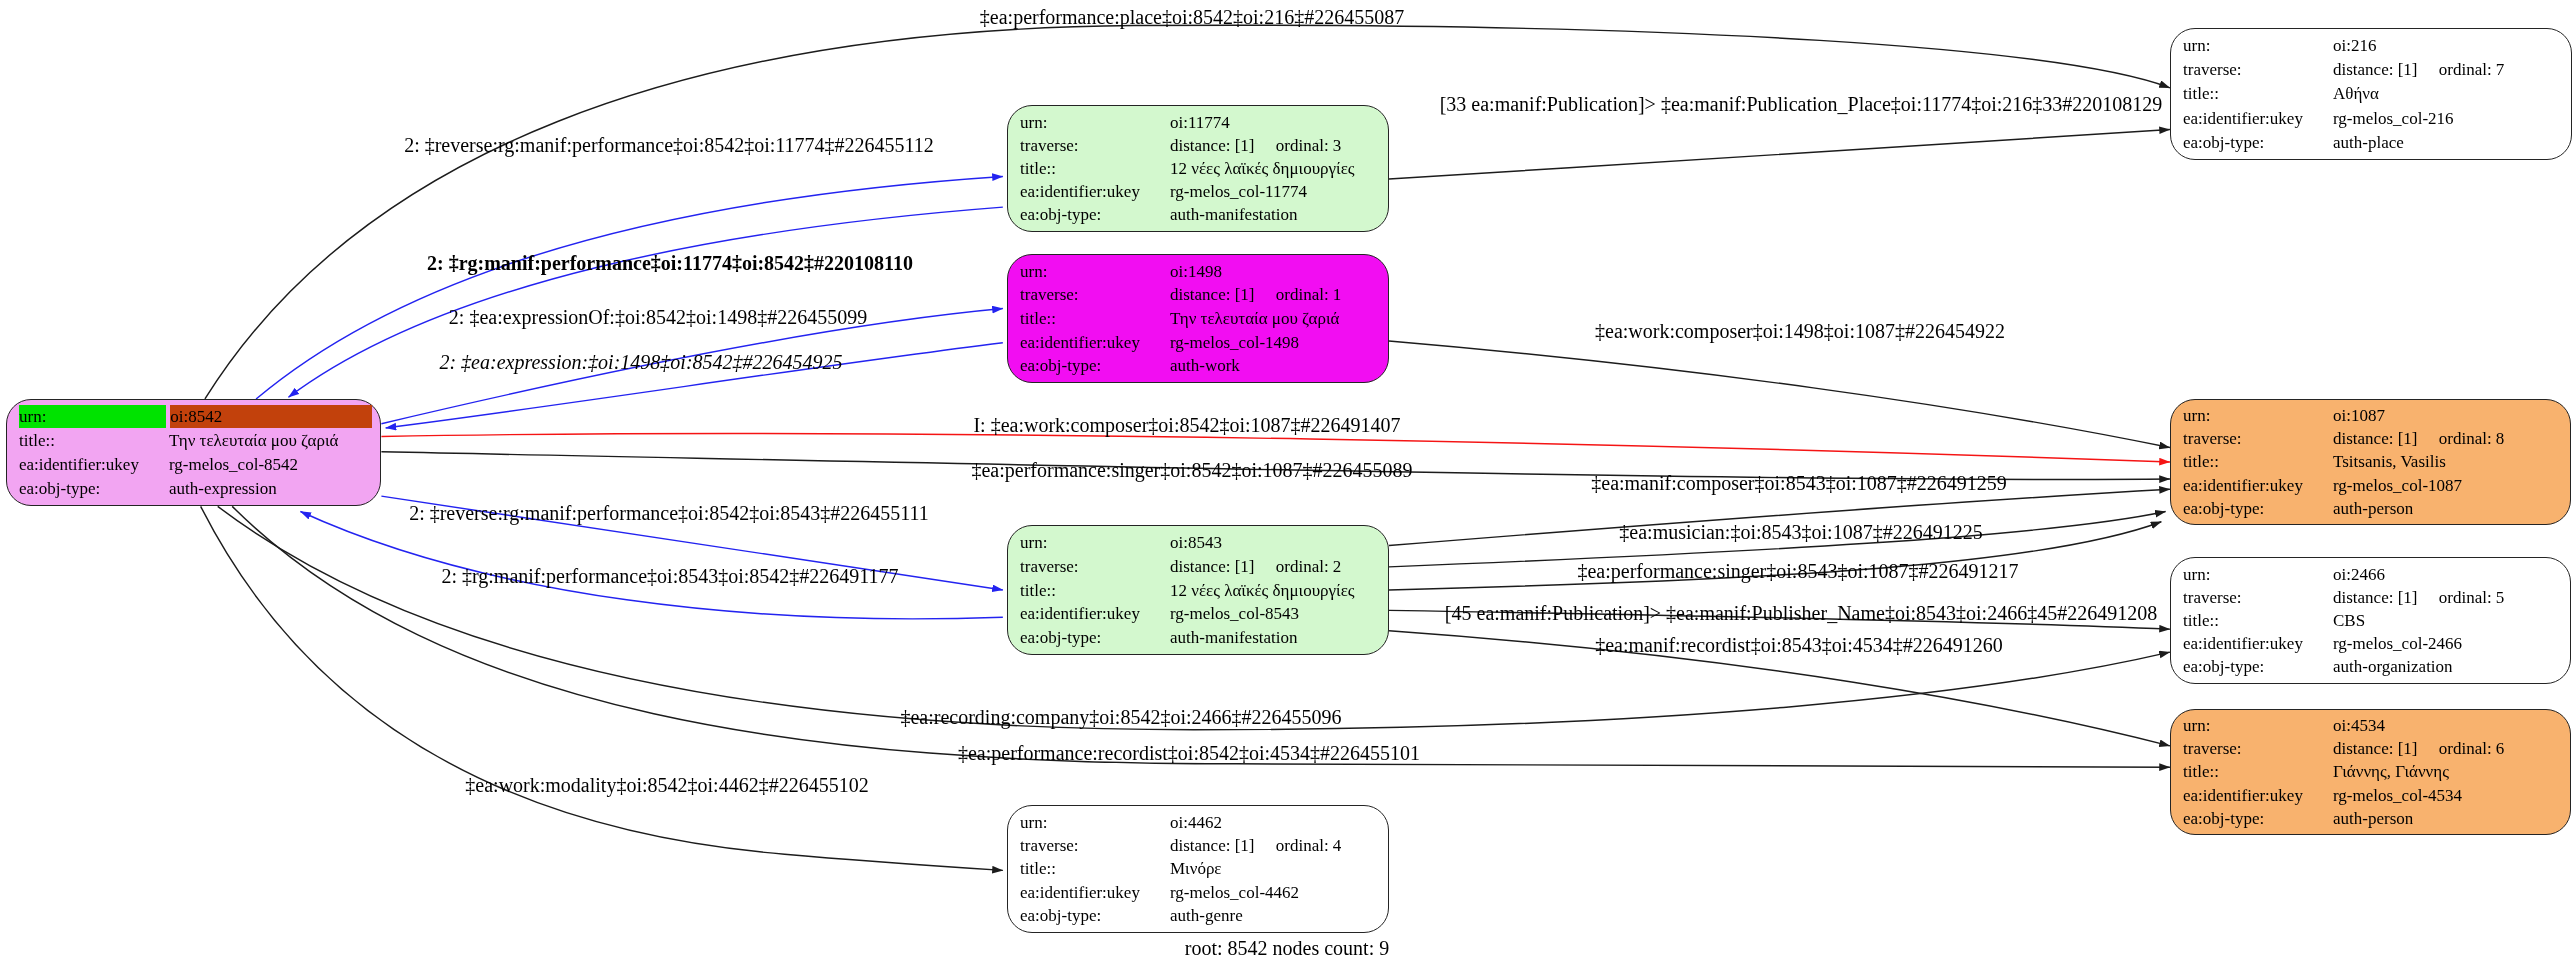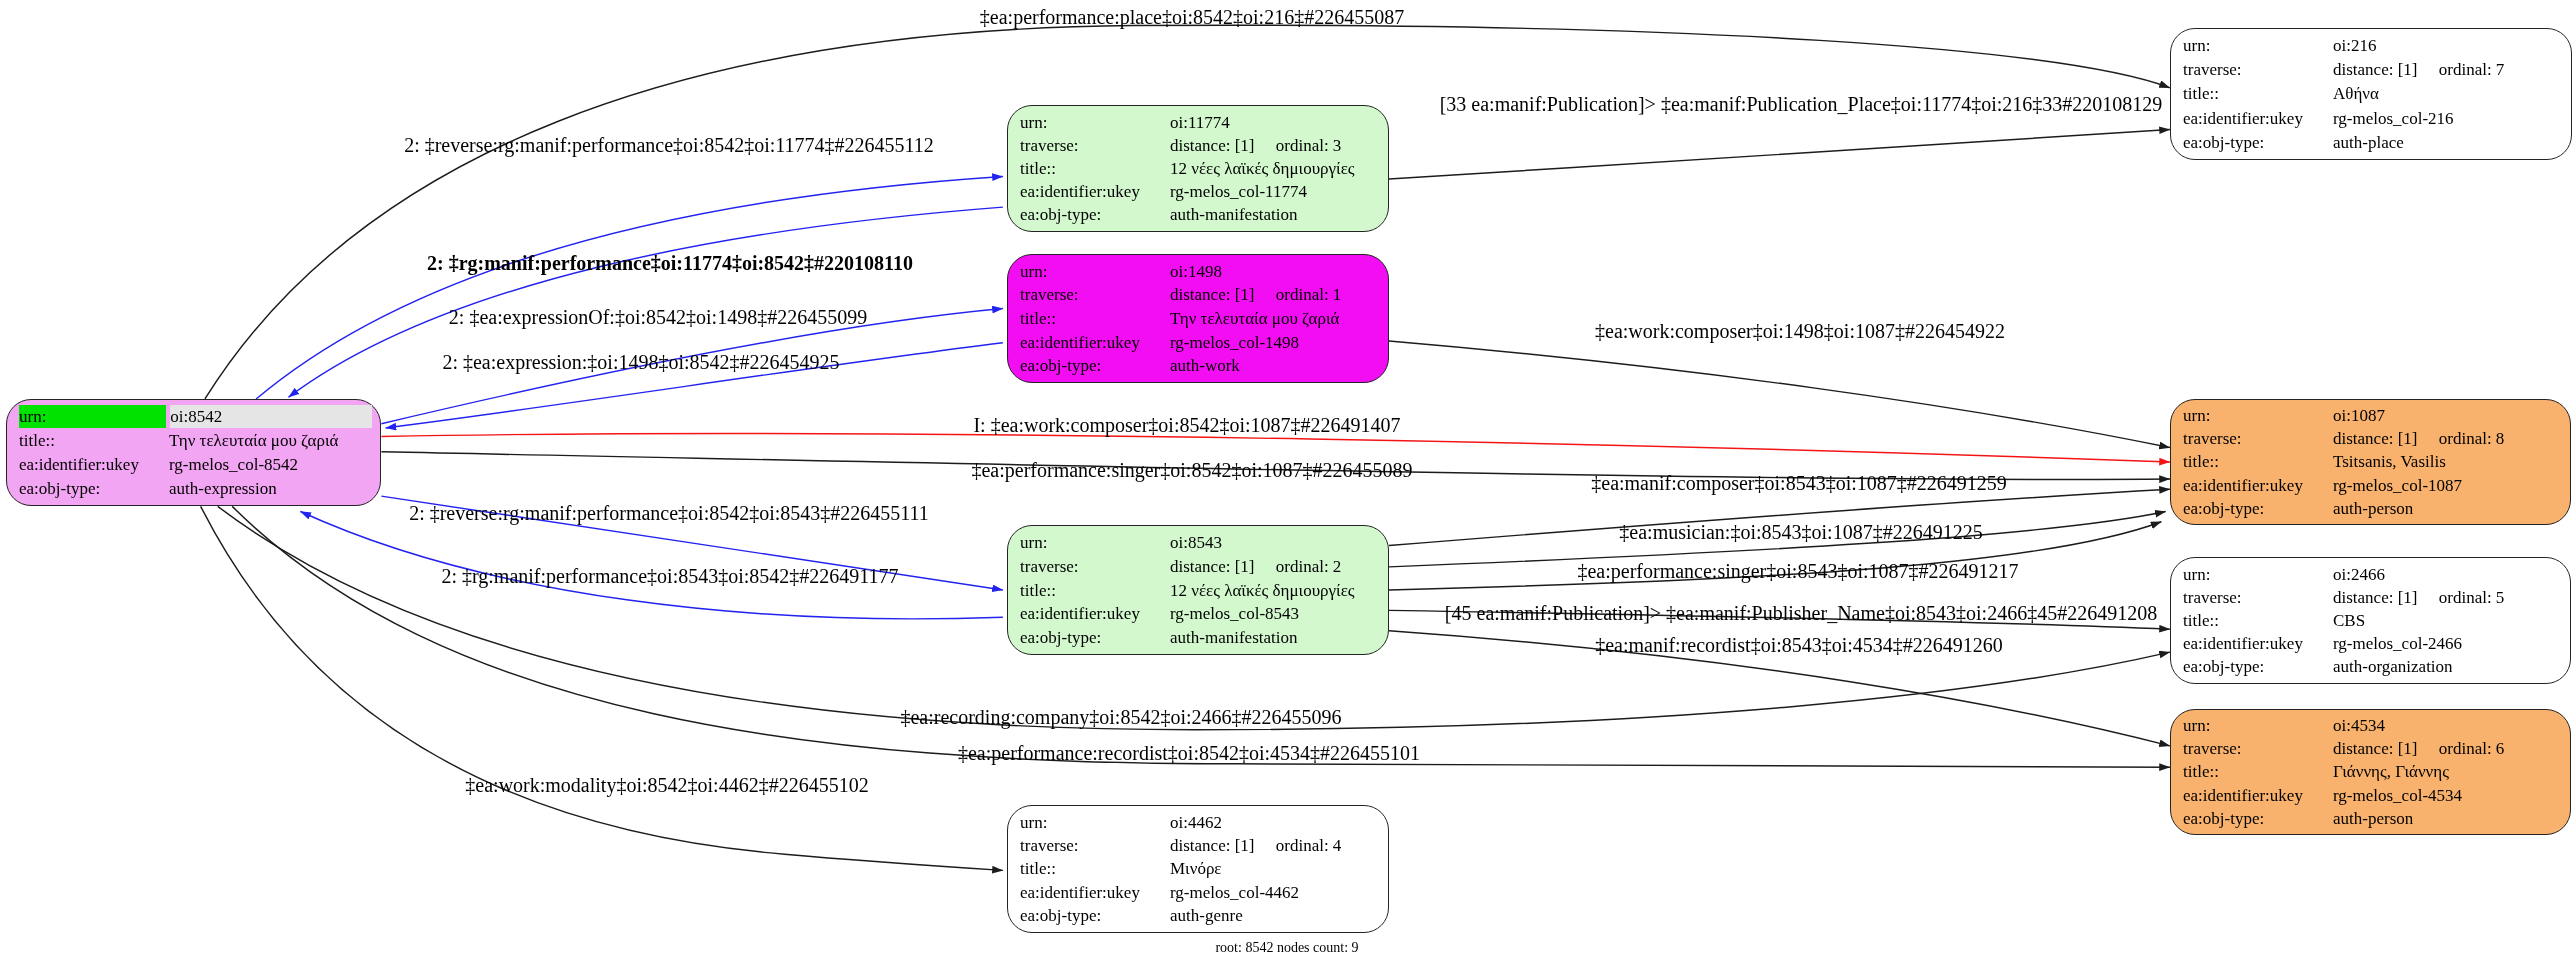--- a/index.html
+++ b/index.html
@@ -27,21 +27,21 @@
   .elabel{
     position:absolute;
     transform:translate(-50%,-50%);
     font-size:20px;
     white-space:nowrap;
     color:#000;
   }
   #footer{
     position:absolute;
     transform:translate(-50%,-50%);
-    font-size:14px;white-space:nowrap;color:#000;text-align:right;
+    font-size:20px;white-space:nowrap;color:#000;text-align:right;
   }
 </style>
 </head>
 <body>
 
 <div id="canvas">
   <svg id="edge-svg" xmlns="http://www.w3.org/2000/svg" viewBox="0 0 3021 1132">
     <defs>
       <marker id="arrow-black" markerWidth="14" markerHeight="10" refX="12.5" refY="4.5" orient="auto" markerUnits="userSpaceOnUse">
         <path d="M0,0 L13,4.5 L0,9 z" fill="#1c1c1c"></path>
@@ -68,21 +68,21 @@
       <path d="M 1629,665 C 2050,648 2400,630 2540,600" class="edge" stroke="#1c1c1c" marker-end="url(#arrow-black)"></path>
       <path d="M 1629,692 C 2100,680 2400,662 2535,612" class="edge" stroke="#1c1c1c" marker-end="url(#arrow-black)"></path>
       <path d="M 1629,716 C 2000,722 2350,730 2545,738" class="edge" stroke="#1c1c1c" marker-end="url(#arrow-black)"></path>
       <path d="M 1629,740 C 2050,770 2350,825 2545,875" class="edge" stroke="#1c1c1c" marker-end="url(#arrow-black)"></path>
       <path d="M 255,594 C 500,780 900,856 1400,856 C 1950,856 2330,815 2545,765" class="edge" stroke="#1c1c1c" marker-end="url(#arrow-black)"></path>
       <path d="M 272,594 C 520,840 950,896 1450,896 C 2000,897 2350,898 2545,900" class="edge" stroke="#1c1c1c" marker-end="url(#arrow-black)"></path>
       <path d="M 235,594 C 380,880 650,980 920,1002 C 1010,1010 1100,1016 1176,1021" class="edge" stroke="#1c1c1c" marker-end="url(#arrow-black)"></path>
     </svg>
   <div id="nodes">
       <div class="node" style="left: 6px; top: 399px; width: 375px; height: 107px; background: rgb(242, 165, 242);">
-        <div class="nrow hl"><span class="k" style="background: rgb(0, 227, 0);">urn:</span><span class="v" style="background: #e5e5e5;">oi:8542</span></div>
+        <div class="nrow hl"><span class="k" style="background: rgb(0, 227, 0);">urn:</span><span class="v" style="background: #c2410c;">oi:8542</span></div>
         <div class="nrow"><span class="k">title::</span><span class="v">Την τελευταία μου ζαριά</span></div>
         <div class="nrow"><span class="k">ea:identifier:ukey</span><span class="v">rg-melos_col-8542</span></div>
         <div class="nrow"><span class="k">ea:obj-type:</span><span class="v">auth-expression</span></div>
       </div>
       <div class="node" style="left: 1007px; top: 105px; width: 382px; height: 127px; background: rgb(211, 248, 206);">
         <div class="nrow"><span class="k">urn:</span><span class="v">oi:11774</span></div>
         <div class="nrow"><span class="k">traverse:</span><span class="v">distance: [1]     ordinal: 3</span></div>
         <div class="nrow"><span class="k">title::</span><span class="v">12 νέες λαϊκές δημιουργίες</span></div>
         <div class="nrow"><span class="k">ea:identifier:ukey</span><span class="v">rg-melos_col-11774</span></div>
         <div class="nrow"><span class="k">ea:obj-type:</span><span class="v">auth-manifestation</span></div>
@@ -136,21 +136,21 @@
         <div class="nrow"><span class="k">ea:identifier:ukey</span><span class="v">rg-melos_col-4534</span></div>
         <div class="nrow"><span class="k">ea:obj-type:</span><span class="v">auth-person</span></div>
       </div>
     </div>
   <div id="labels">
       <div class="elabel" style="left: 1192px; top: 17px;">‡ea:performance:place‡oi:8542‡oi:216‡#226455087</div>
       <div class="elabel" style="left: 1801px; top: 104px;">[33 ea:manif:Publication]&gt; ‡ea:manif:Publication_Place‡oi:11774‡oi:216‡33#220108129</div>
       <div class="elabel" style="left: 669px; top: 145px;">2: ‡reverse:rg:manif:performance‡oi:8542‡oi:11774‡#226455112</div>
       <div class="elabel" style="left: 670px; top: 263px; font-weight: bold;">2: ‡rg:manif:performance‡oi:11774‡oi:8542‡#220108110</div>
       <div class="elabel" style="left: 658px; top: 317px;">2: ‡ea:expressionOf:‡oi:8542‡oi:1498‡#226455099</div>
-      <div class="elabel" style="left: 641px; top: 362px;">2: ‡ea:expression:‡oi:1498‡oi:8542‡#226454925</div>
+      <div class="elabel" style="left: 641px; top: 362px; font-style: italic;">2: ‡ea:expression:‡oi:1498‡oi:8542‡#226454925</div>
       <div class="elabel" style="left: 1800px; top: 331px;">‡ea:work:composer‡oi:1498‡oi:1087‡#226454922</div>
       <div class="elabel" style="left: 1187px; top: 425px;">I: ‡ea:work:composer‡oi:8542‡oi:1087‡#226491407</div>
       <div class="elabel" style="left: 1192px; top: 470px;">‡ea:performance:singer‡oi:8542‡oi:1087‡#226455089</div>
       <div class="elabel" style="left: 669px; top: 513px;">2: ‡reverse:rg:manif:performance‡oi:8542‡oi:8543‡#226455111</div>
       <div class="elabel" style="left: 670px; top: 576px;">2: ‡rg:manif:performance‡oi:8543‡oi:8542‡#226491177</div>
       <div class="elabel" style="left: 1799px; top: 483px;">‡ea:manif:composer‡oi:8543‡oi:1087‡#226491259</div>
       <div class="elabel" style="left: 1801px; top: 532px;">‡ea:musician:‡oi:8543‡oi:1087‡#226491225</div>
       <div class="elabel" style="left: 1798px; top: 571px;">‡ea:performance:singer‡oi:8543‡oi:1087‡#226491217</div>
       <div class="elabel" style="left: 1801px; top: 613px;">[45 ea:manif:Publication]&gt; ‡ea:manif:Publisher_Name‡oi:8543‡oi:2466‡45#226491208</div>
       <div class="elabel" style="left: 1799px; top: 645px;">‡ea:manif:recordist‡oi:8543‡oi:4534‡#226491260</div>

